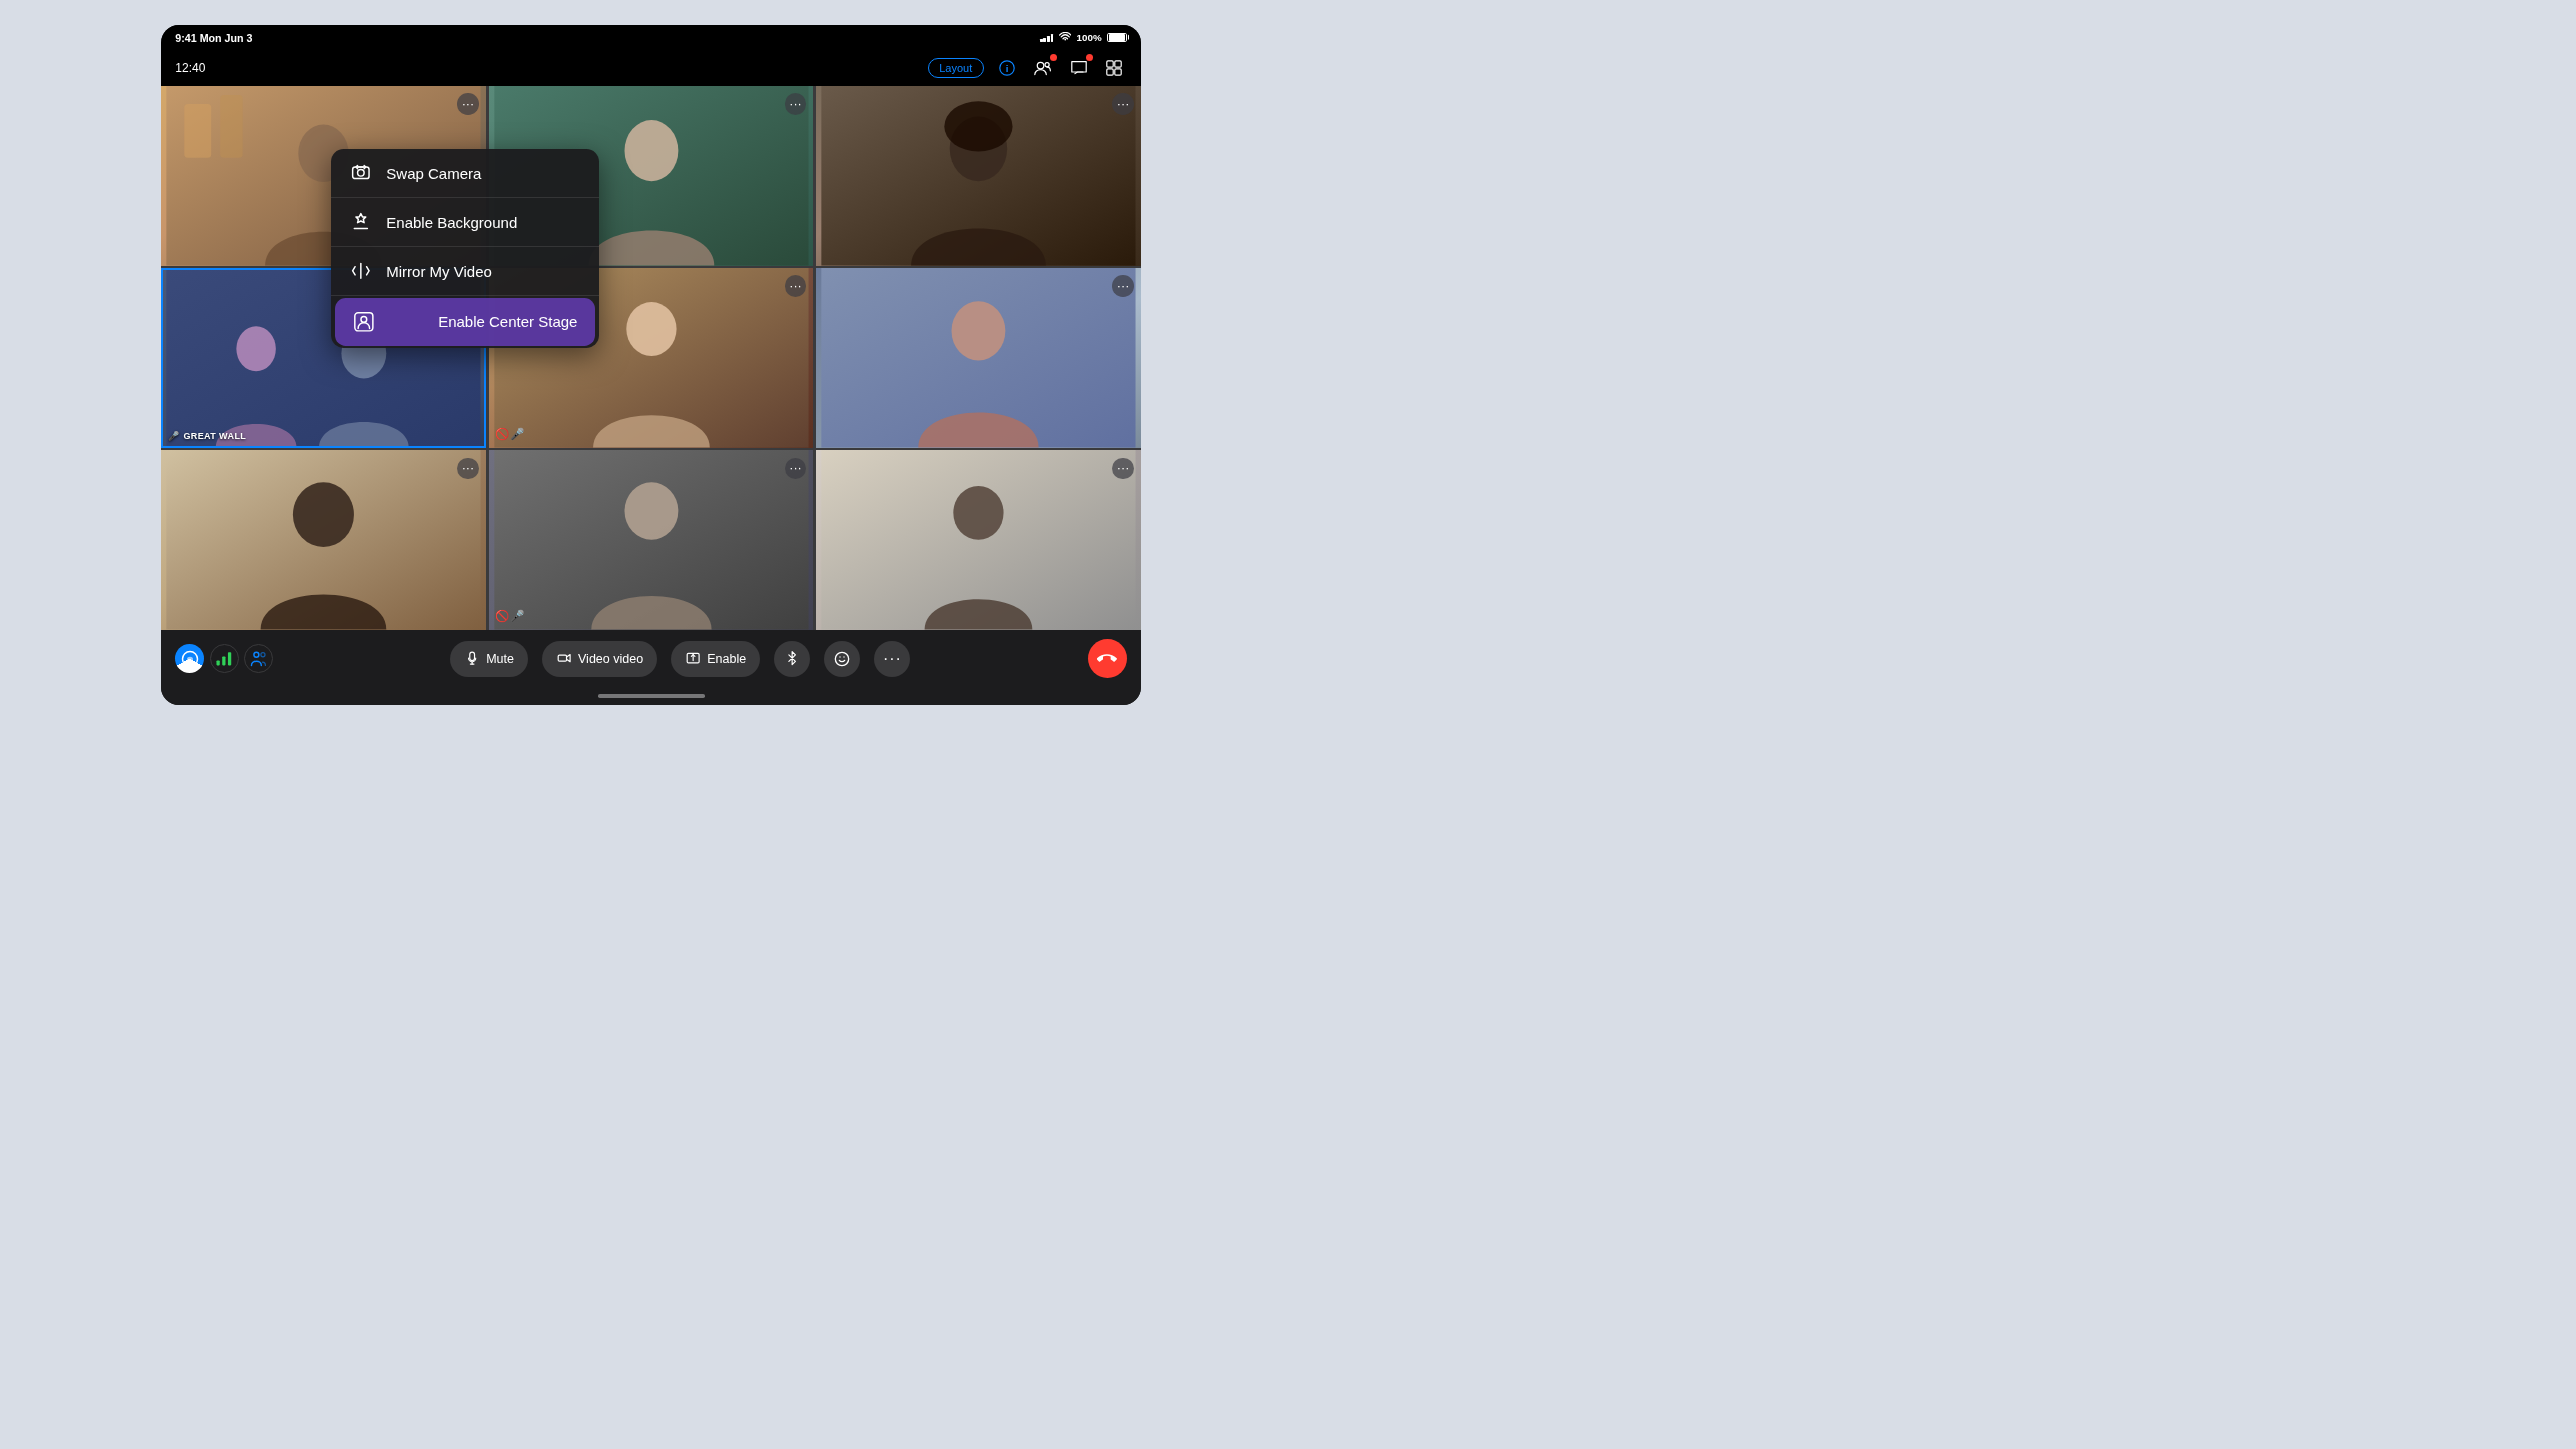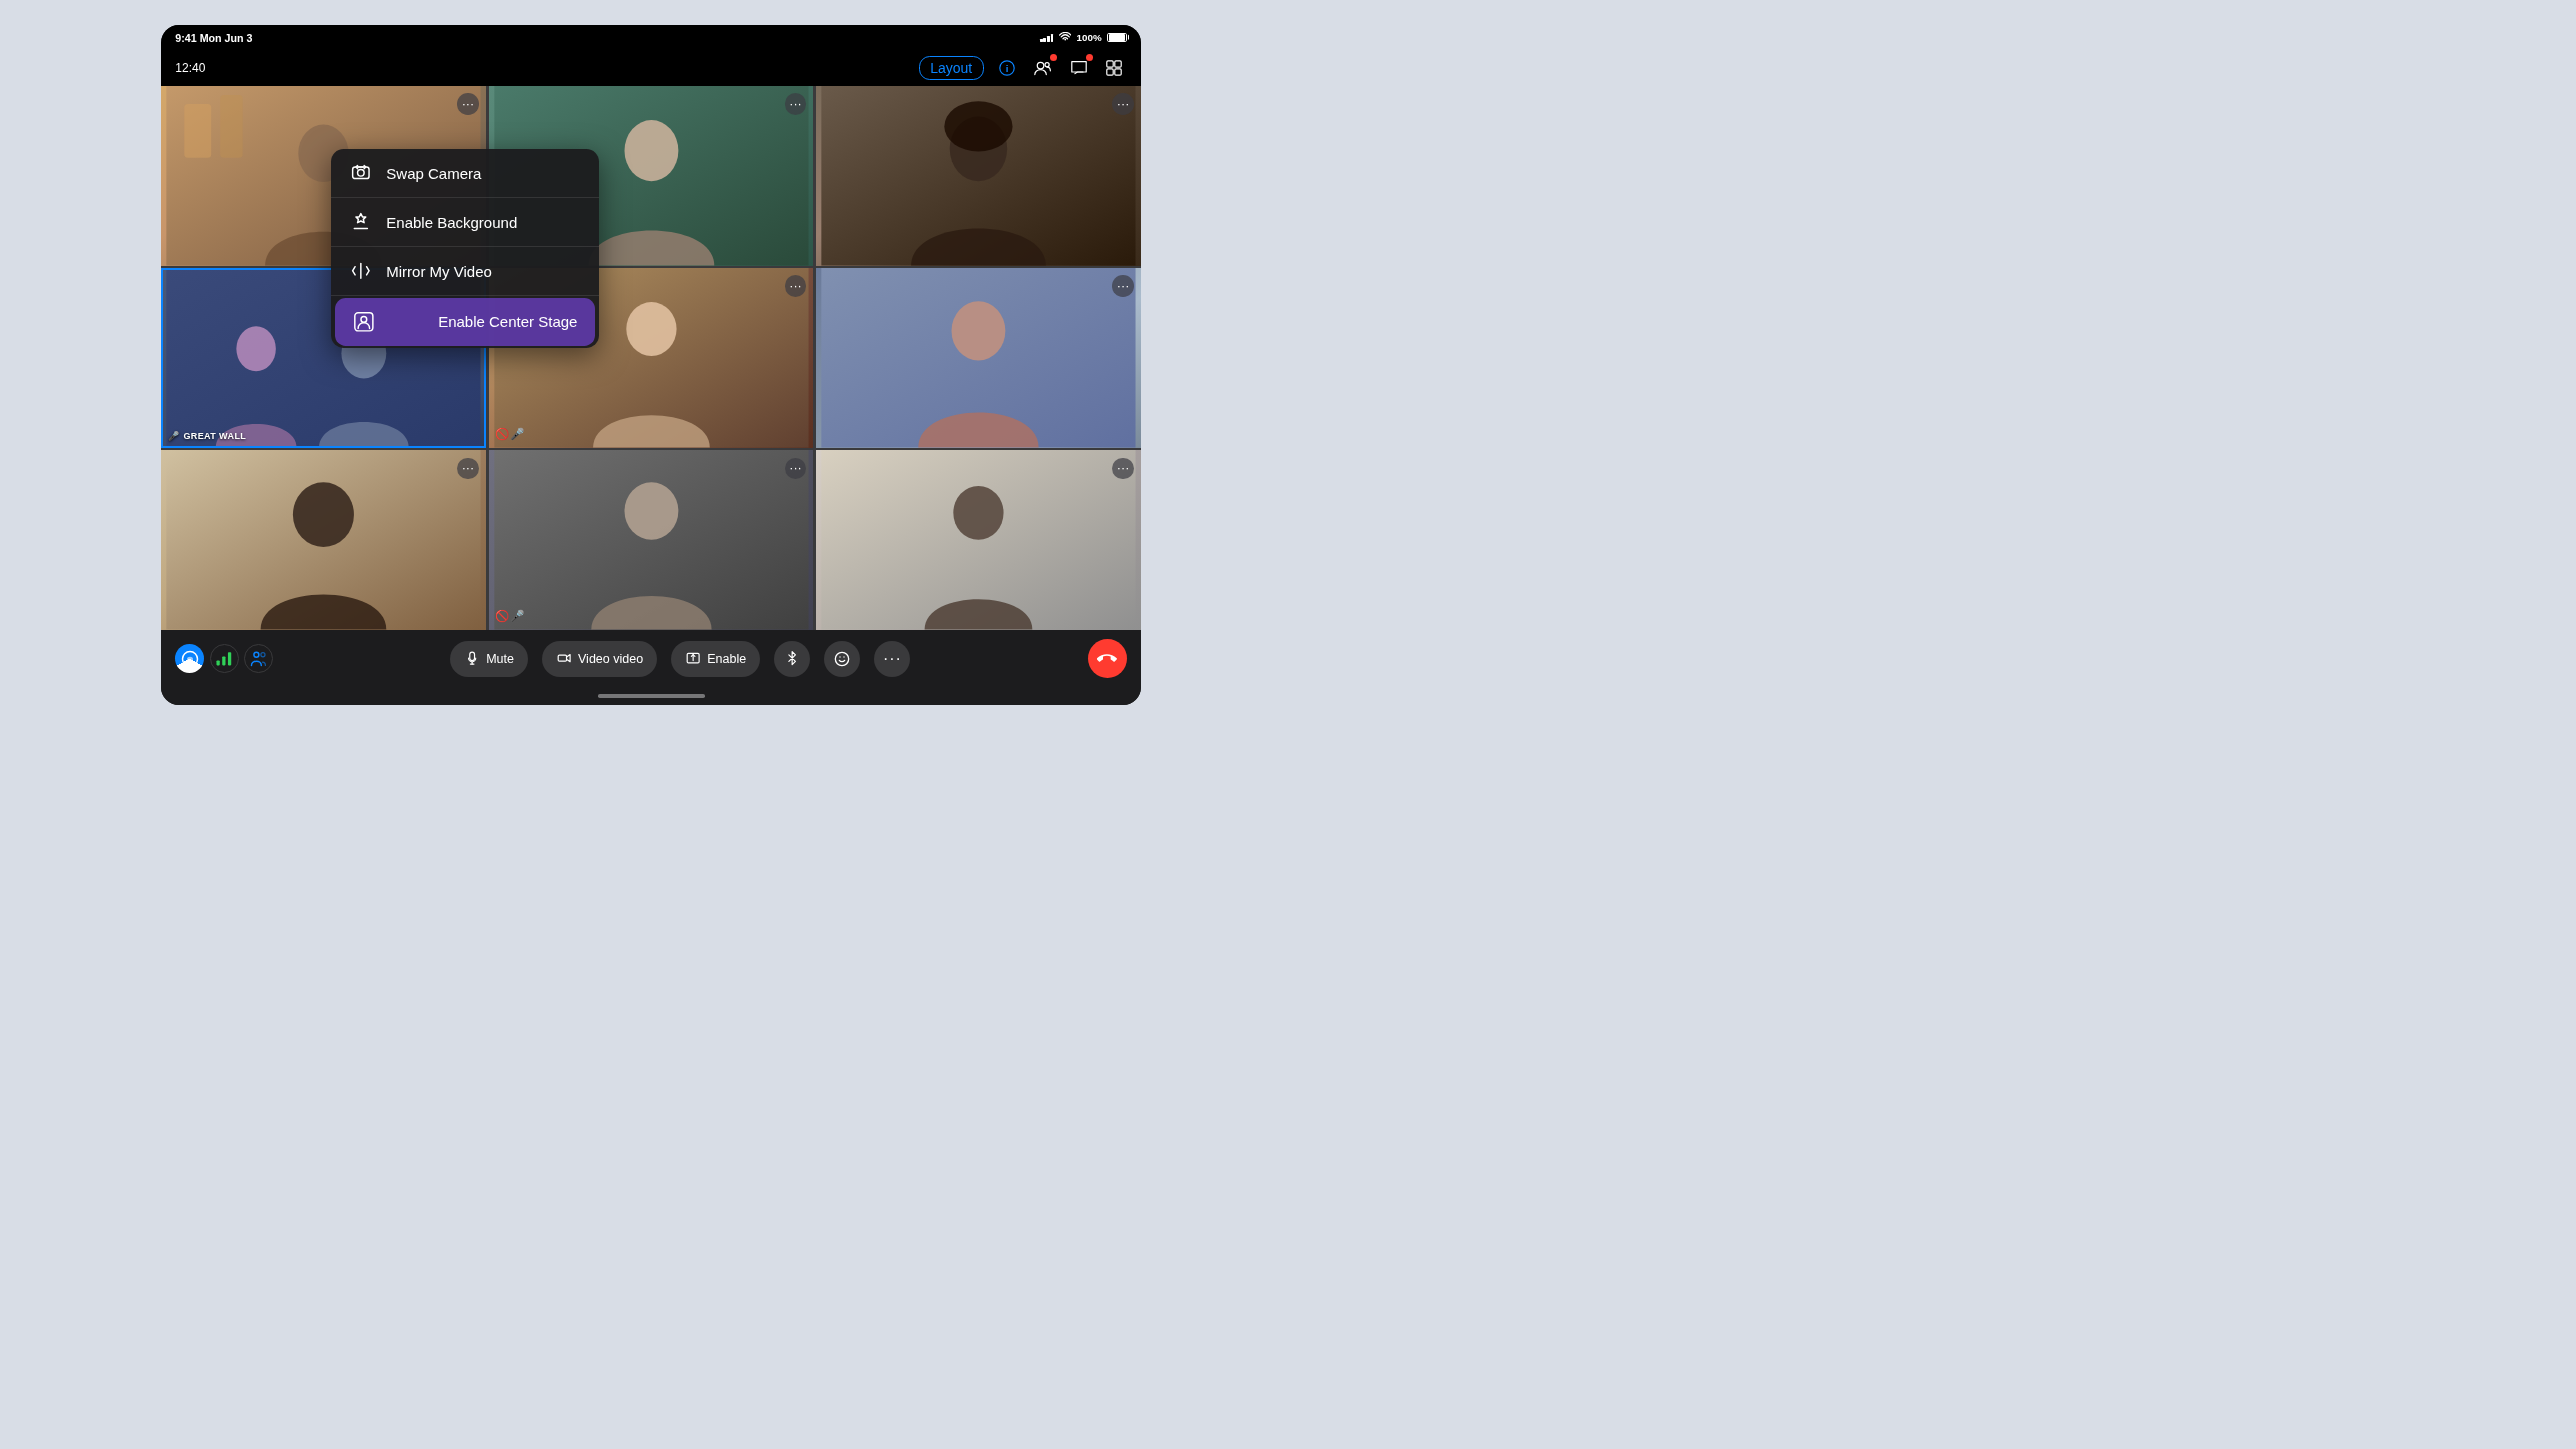--- a/index.html
+++ b/index.html
@@ -117,21 +117,21 @@
     .header-controls {
       display: flex;
       align-items: center;
       gap: 10.7px;
     }
     .layout-btn {
       border: 1.3px solid #0a84ff;
       border-radius: 10.7px;
       padding: 2.7px 10.7px;
       color: #0a84ff;
-      font-size: 14px;
+      font-size: 11px;
       font-weight: 500;
       background: transparent;
       cursor: pointer;
     }
     .header-icon-btn {
       width: 25px;
       height: 25px;
       border-radius: 50%;
       display: flex;
       align-items: center;

